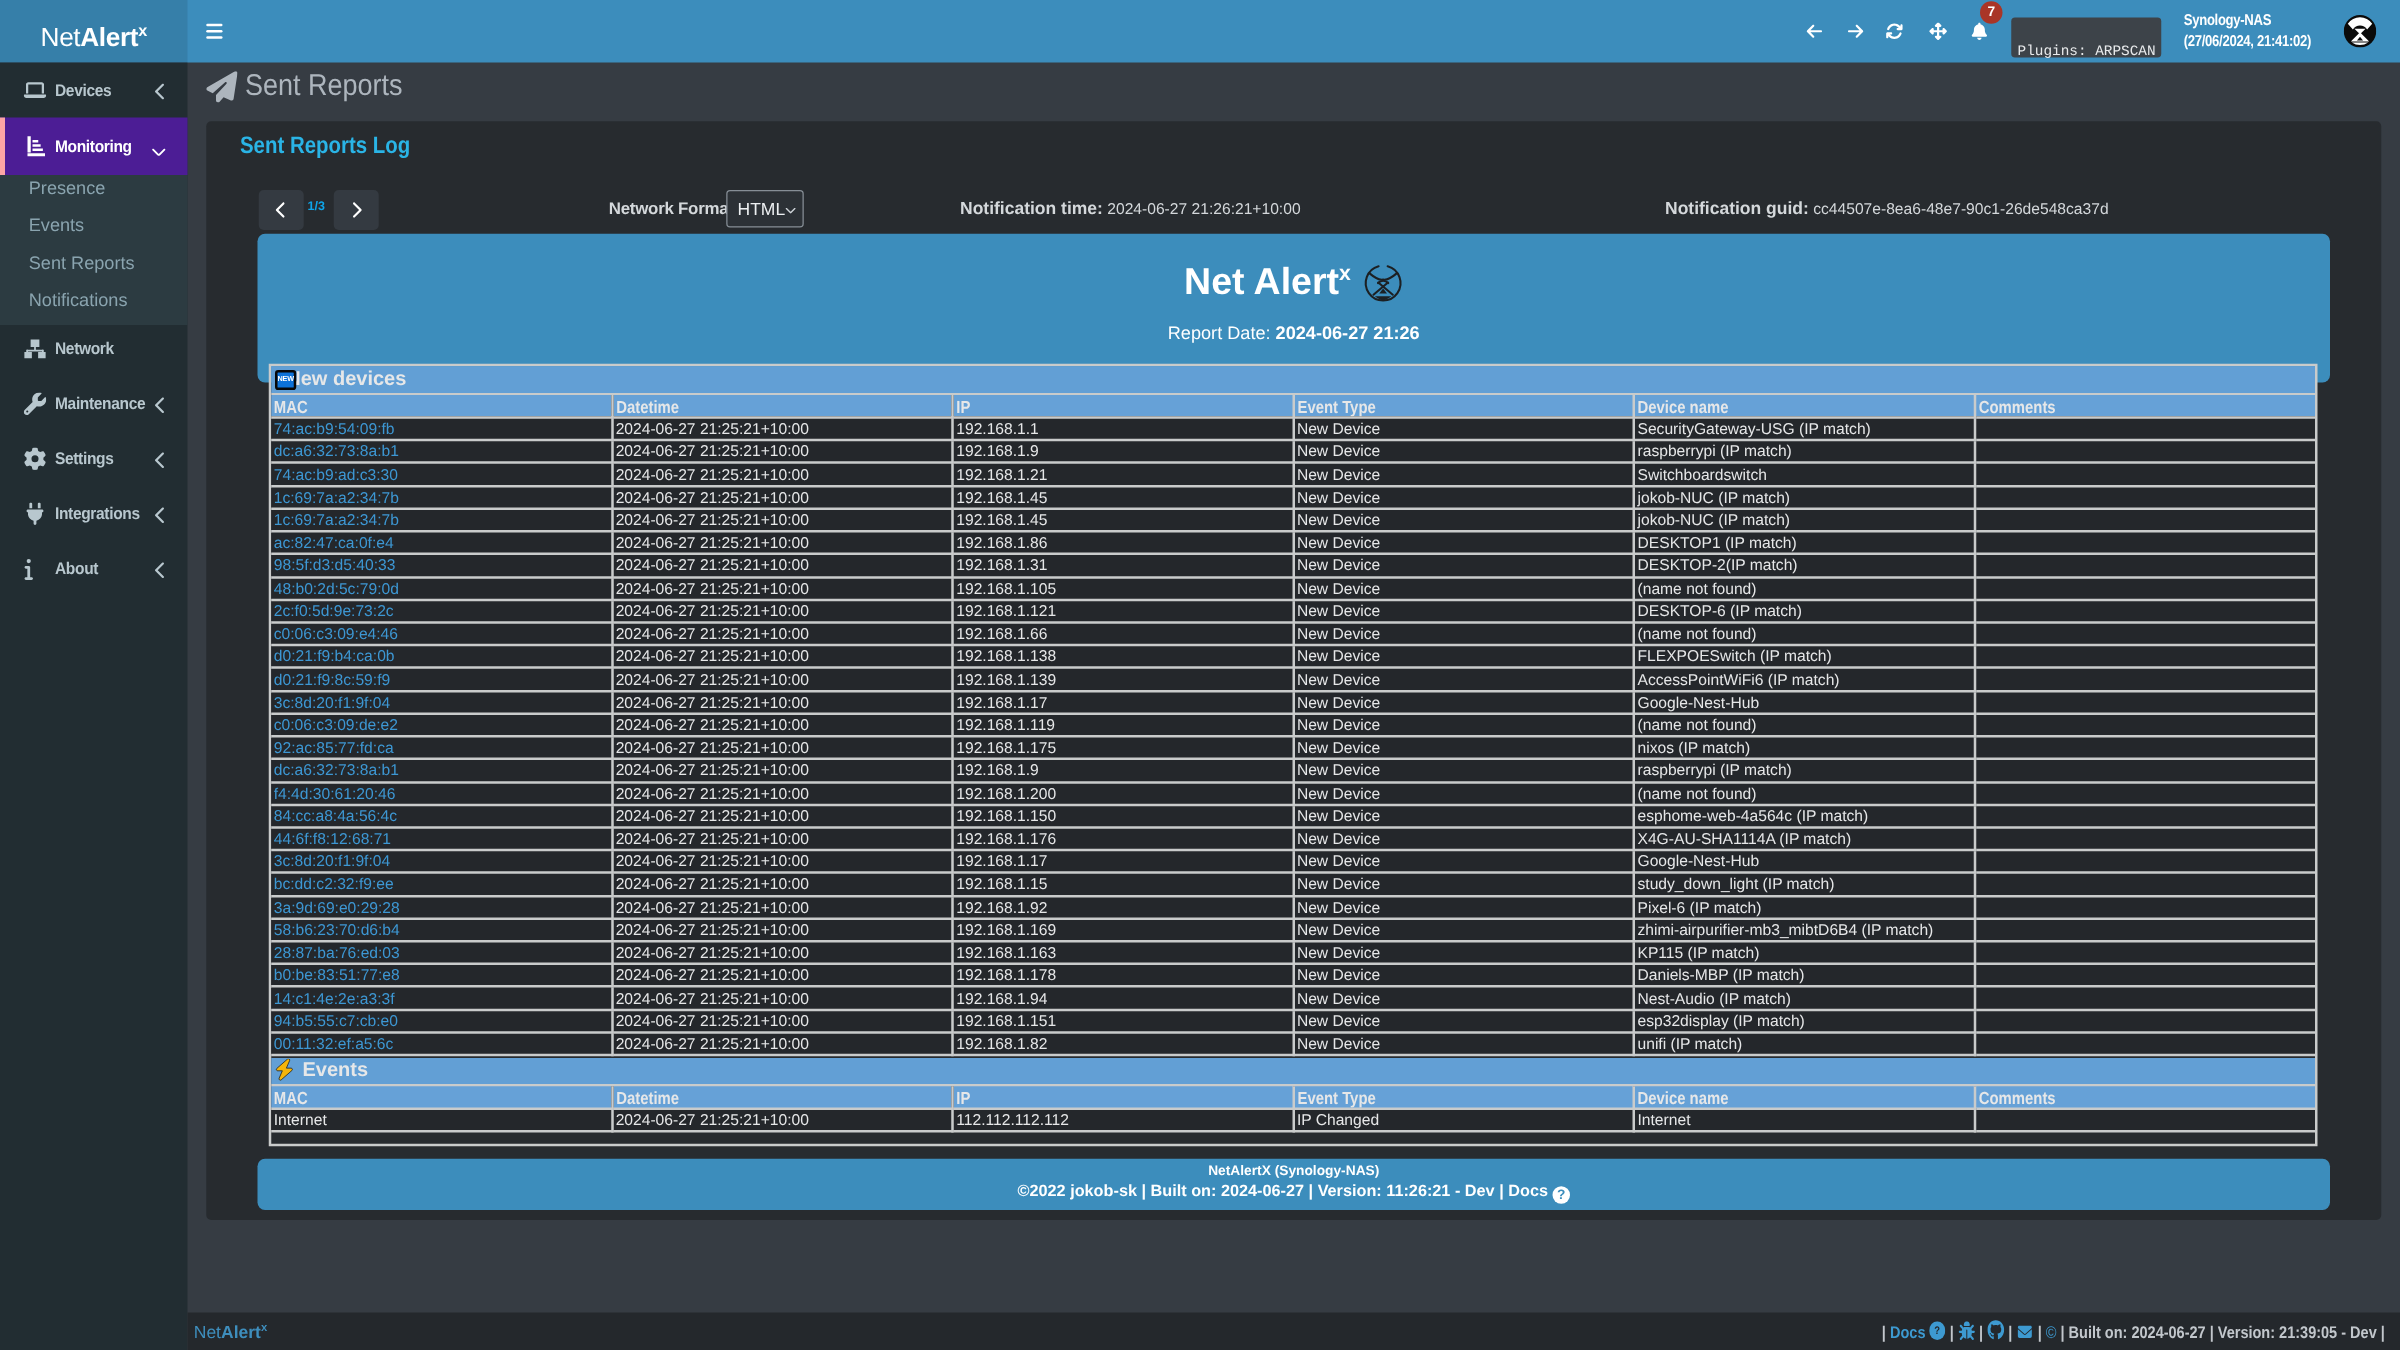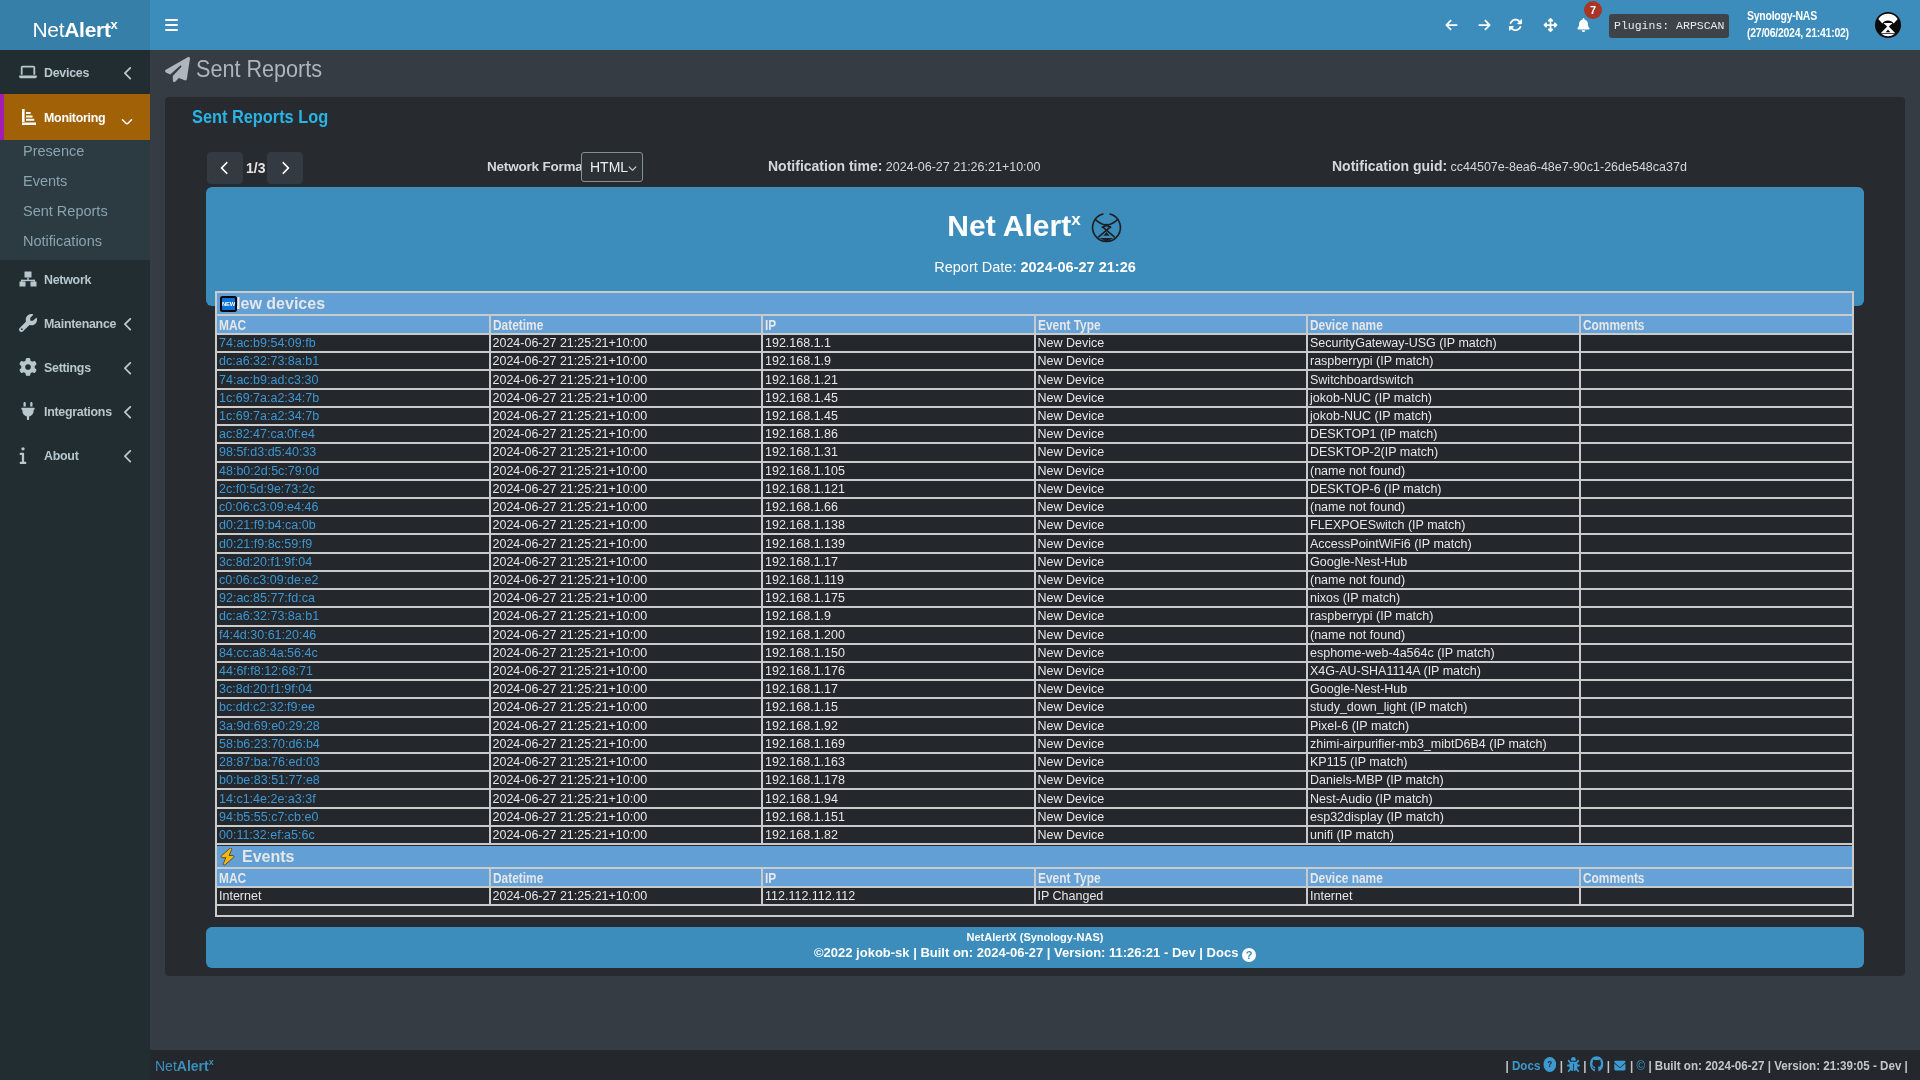--- a/index.html
+++ b/index.html
@@ -6,43 +6,43 @@
 
 #navbar{position:absolute;left:0;top:0;width:1920px;height:50px;background:#3c8dbc}
 #logo{position:absolute;left:0;top:0;width:150px;height:50px;background:#367fa9;color:#fff;text-align:center;line-height:50px;font-size:21px;letter-spacing:-0.3px}
 #logo b{font-weight:700}
 #logo sup{font-size:13px;font-weight:700}
 #burger{position:absolute;left:165px;top:19px;width:13px;height:12px}
 #burger div{height:2.4px;background:#fff;margin-bottom:2.4px;border-radius:1px}
 .nvic{position:absolute;top:18px;width:15px;height:14px}
 .nvic svg{width:100%;height:100%;display:block}
 #badge{position:absolute;left:1584px;top:1px;width:18px;height:18px;background:#a93527;border-radius:50%;color:#fff;font-size:11px;font-weight:700;text-align:center;line-height:18px}
-#plugbox{position:absolute;left:1609px;top:14px;height:24px;background:#3d4349;border-radius:3px;color:#e8eaec;font-family:"Liberation Mono",monospace;font-size:11.5px;line-height:24px;padding:0 5px}
+#plugbox{position:absolute;left:1609px;top:14px;height:24px;background:#3d4349;border-radius:3px;color:#e8eaec;font-family:"Liberation Mono",monospace;font-size:11.5px;line-height:24px;padding:16px 5px}
 #synotxt{position:absolute;left:1747px;top:8px;color:#fff;font-size:12.5px;font-weight:700;line-height:17px;letter-spacing:-0.3px;transform:scaleX(0.84);transform-origin:left top}
 #avatar{position:absolute;left:1875px;top:12px;width:26px;height:26px}
 
 #sidebar{position:absolute;left:0;top:50px;width:150px;height:1030px;background:#222d32}
 .mitem{position:absolute;left:0;width:150px;height:44px;color:#b8c7ce;font-size:13.5px;font-weight:700;letter-spacing:-0.3px}
 .mitem .lbl{position:absolute;left:44px;top:50%;transform:translateY(-50%) scaleX(0.92);transform-origin:left center}
 .mitem .mic{position:absolute;left:19px;top:50%;transform:translateY(-50%);width:18px;height:18px}
 .mitem .mic svg{width:100%;height:100%;display:block}
 .mitem .chev{position:absolute;right:17px;top:50%;transform:translateY(-50%);width:9px;height:12px}
-#mactive{background:#a16207;border-left:4px solid #a21caf;color:#fff;height:46px}
+#mactive{background:#4c1d95;border-left:4px solid #fca5a5;color:#fff;height:46px}
 #mactive .lbl{left:40px}
 #mactive .mic{left:16px}
 #submenu{position:absolute;left:0;top:90px;width:150px;height:120px;background:#2c3b41}
 .sitem{position:absolute;left:23px;color:#8aa4af;font-size:14.5px;font-weight:400}
 
 #pagehdr{position:absolute;left:196px;top:55px;color:#adb5bd;font-size:24px;transform:scaleX(0.9);transform-origin:left top}
 #pghic{position:absolute;left:165px;top:57px;width:25px;height:24px}
 #box{position:absolute;left:165px;top:97px;width:1740px;height:879px;background:#272b2f;border-radius:4px}
 #srlog{position:absolute;left:27px;top:9px;color:#2ab4e6;font-size:19px;font-weight:700;transform:scaleX(0.86);transform-origin:left top}
 .pgbtn{position:absolute;top:55px;width:36px;height:32px;background:#343a41;border-radius:4px}
 .pgbtn svg{position:absolute;left:50%;top:50%;transform:translate(-50%,-50%);width:10px;height:14px}
-#pgnum{position:absolute;left:81px;top:63px;color:#e5e5e5;font-size:14px;font-weight:700}
+#pgnum{position:absolute;left:81px;top:63px;color:#0ea5e9;font-size:10px;font-weight:700}
 #selfmt{position:absolute;left:322px;top:62px;color:#d4d8db;font-size:13.5px;font-weight:700;letter-spacing:-0.2px}
 #selbox{position:absolute;left:416px;top:55px;width:62px;height:30px;background:#2c3136;border:1px solid #868e96;border-radius:3px;color:#eceff1;font-size:14px;line-height:28px;padding-left:8px}
 #selbox svg{position:absolute;right:5px;top:12px;width:9px;height:6px}
 .nlabel{position:absolute;top:61px;color:#d4d8db;font-size:14px}
 .nlabel span{font-size:12.5px}
 .nlabel b{font-weight:700}
 
 #rephdr{position:absolute;left:41px;top:90px;width:1658px;height:119px;background:#3c8dbc;border-radius:6px;color:#fff}
 #reptitle{position:absolute;left:0;right:0;top:22px;text-align:center;font-size:30px;font-weight:700}
 #reptitle sup{font-size:17px}

